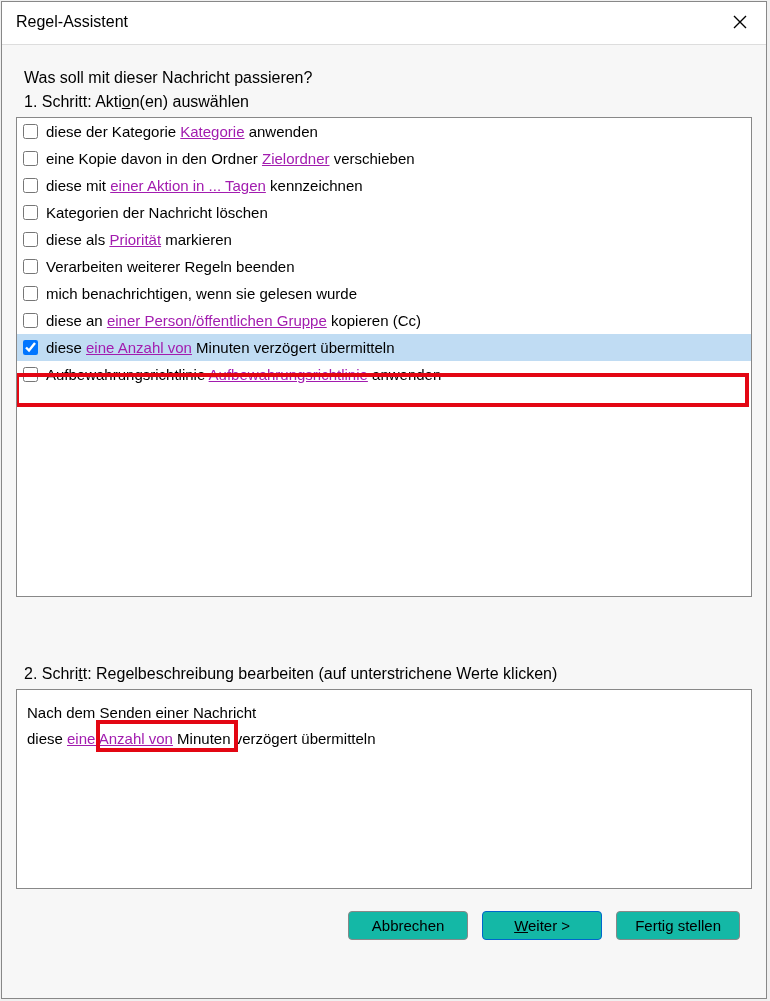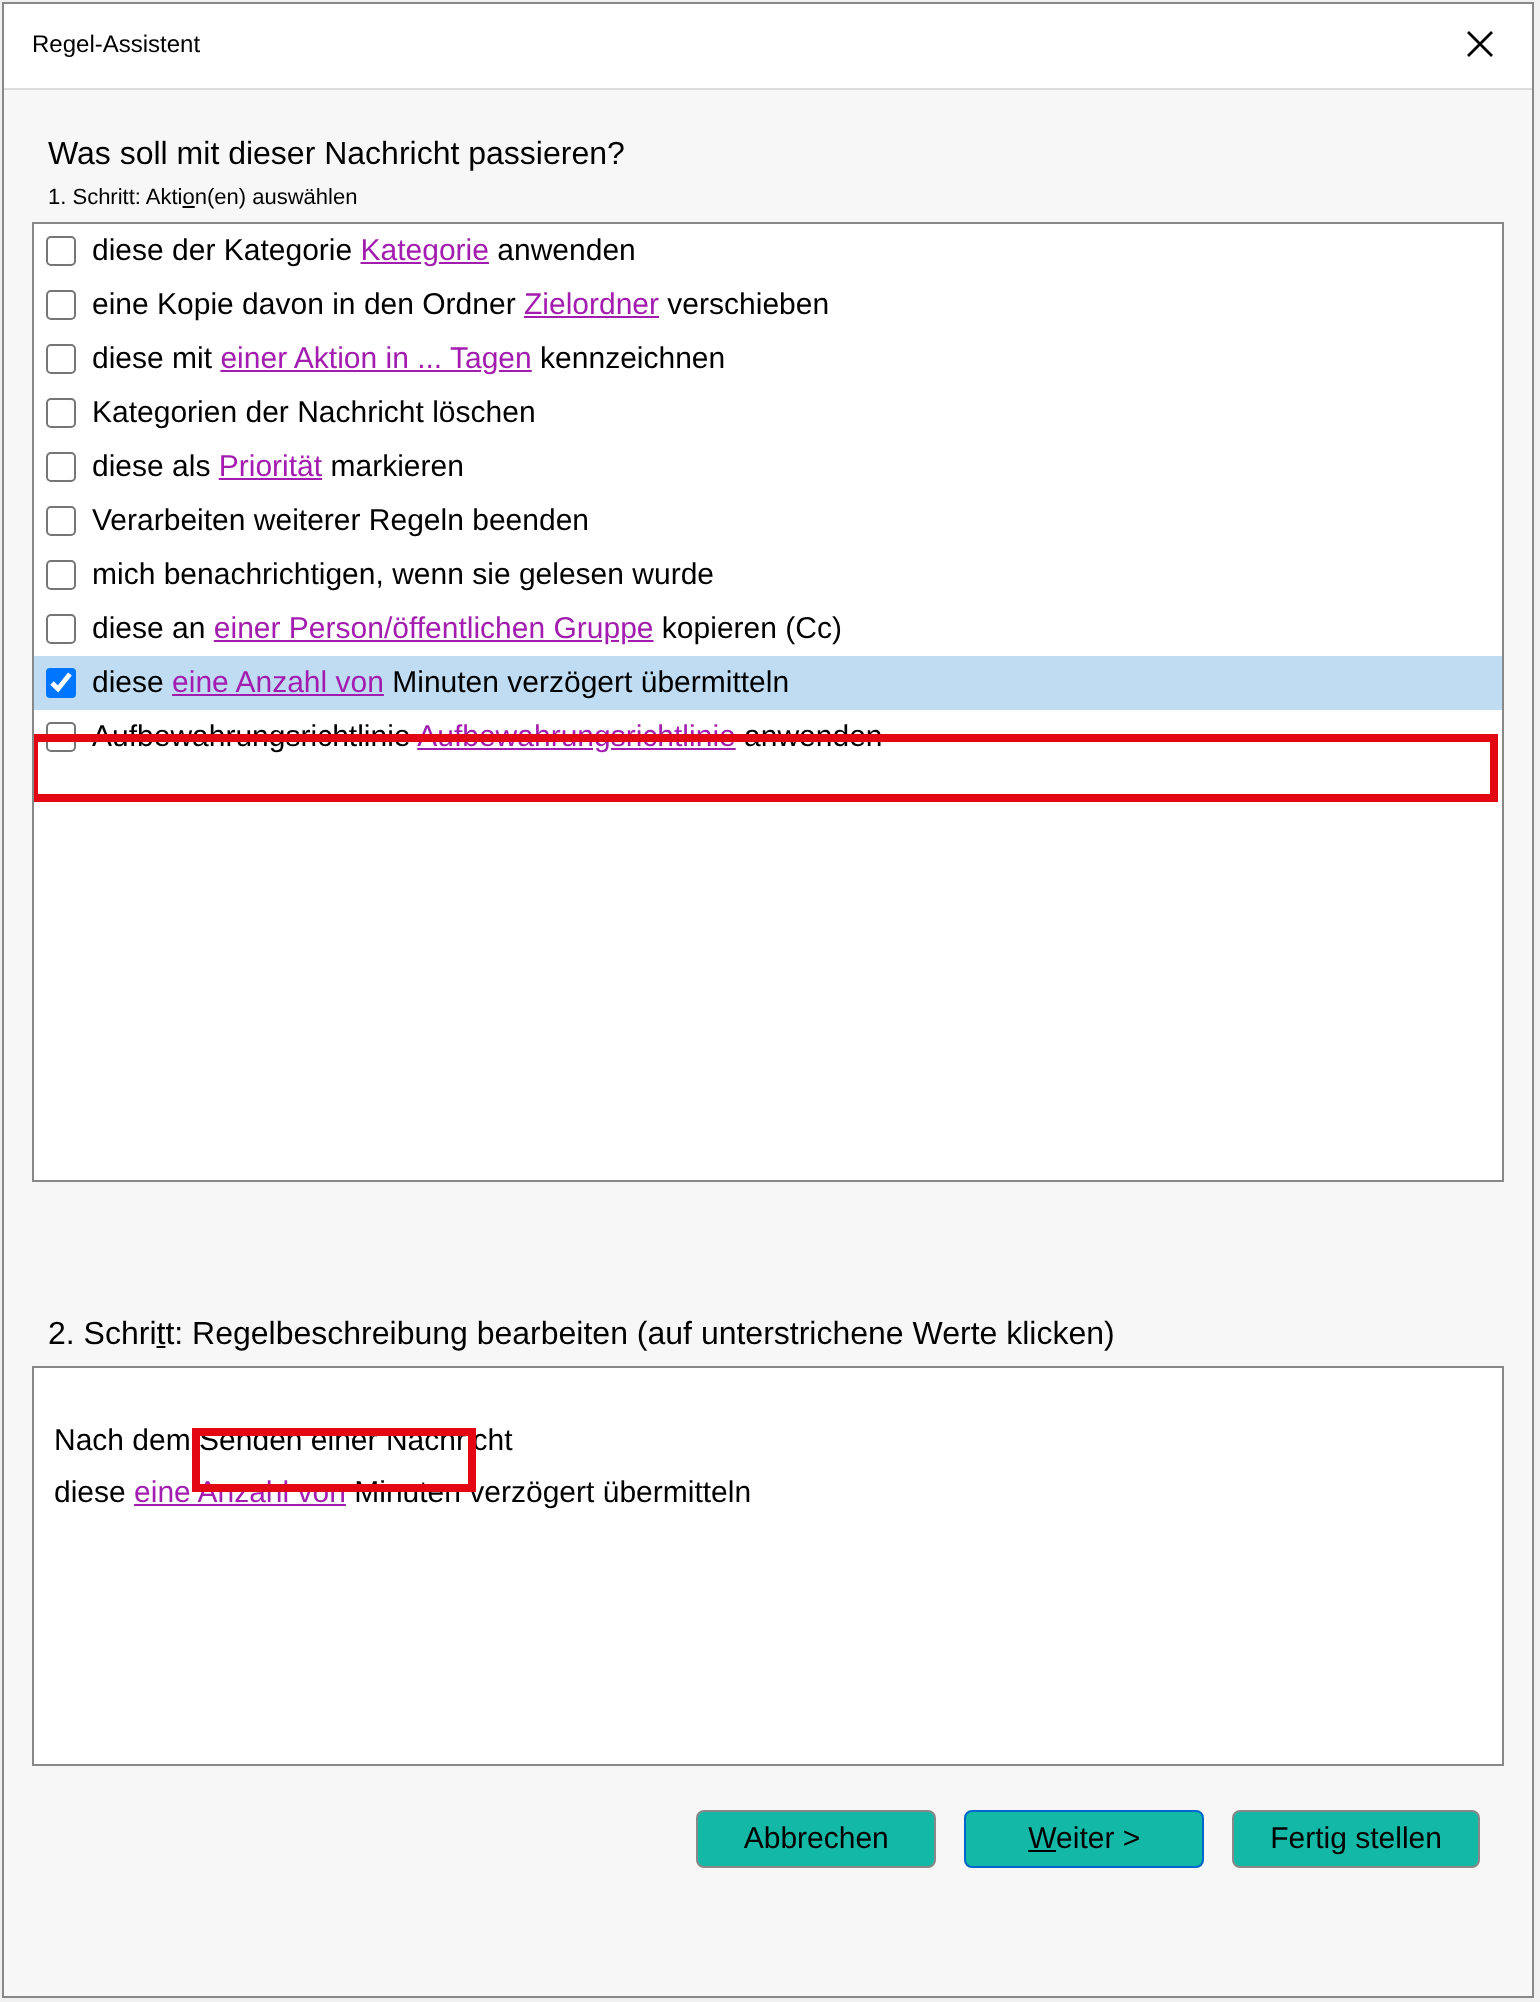--- a/index.html
+++ b/index.html
@@ -20,40 +20,40 @@
       margin: 1px;
       display: flex;
       flex-direction: column;
     }
     .titlebar {
       display: flex;
       align-items: center;
       justify-content: space-between;
       padding: 8px 14px 10px 14px;
     }
-    .titlebar-title { font-size: 12px; }
+    .titlebar-title { font-size: 16px; }
     .close-x {
       width: 24px;
       height: 24px;
       display: flex;
       align-items: center;
       justify-content: center;
       cursor: pointer;
     }
     .close-x svg { width: 14px; height: 14px; }
     .content {
       flex: 1;
       padding: 8px 12px 0 12px;
       background: #f7f7f7;
       border-top: 1px solid #ddd;
       display: flex;
       flex-direction: column;
     }
     .header-q { padding: 16px 10px 6px 10px; font-size: 16px; }
-    .step-label { padding: 0 10px 6px 10px; font-size: 11px; }
+    .step-label { padding: 0 10px 6px 10px; font-size: 16px; }
     .ul { text-decoration: underline; }
     .listbox {
       background: #fff;
       border: 1px solid #888;
       margin: 0 2px;
       height: 480px;
       overflow: hidden;
       position: relative;
     }
     .list-item {
@@ -83,21 +83,21 @@
       width: 734px;
       height: 34px;
       pointer-events: none;
     }
     .step2-label { padding: 28px 10px 6px 10px; font-size: 16px; }
     .descbox {
       background: #fff;
       border: 1px solid #888;
       margin: 0 2px;
       height: 200px;
-      padding: 24px 10px;
+      padding: 10px 10px;
       line-height: 26px;
       position: relative;
     }
     .highlight-box-2 {
       position: absolute;
       border: 4px solid #e30613;
       left: 79px;
       top: 30px;
       width: 142px;
       height: 32px;

